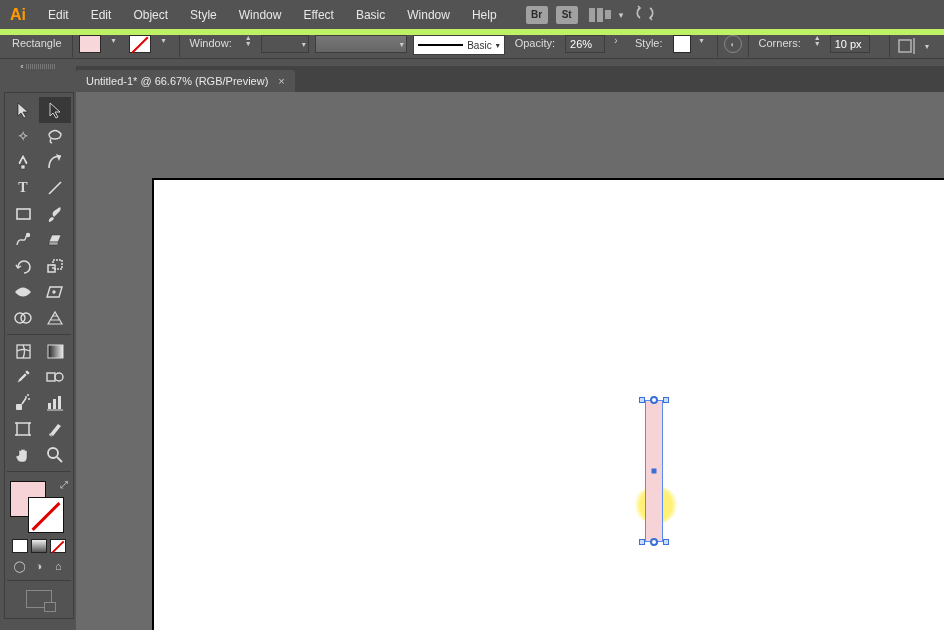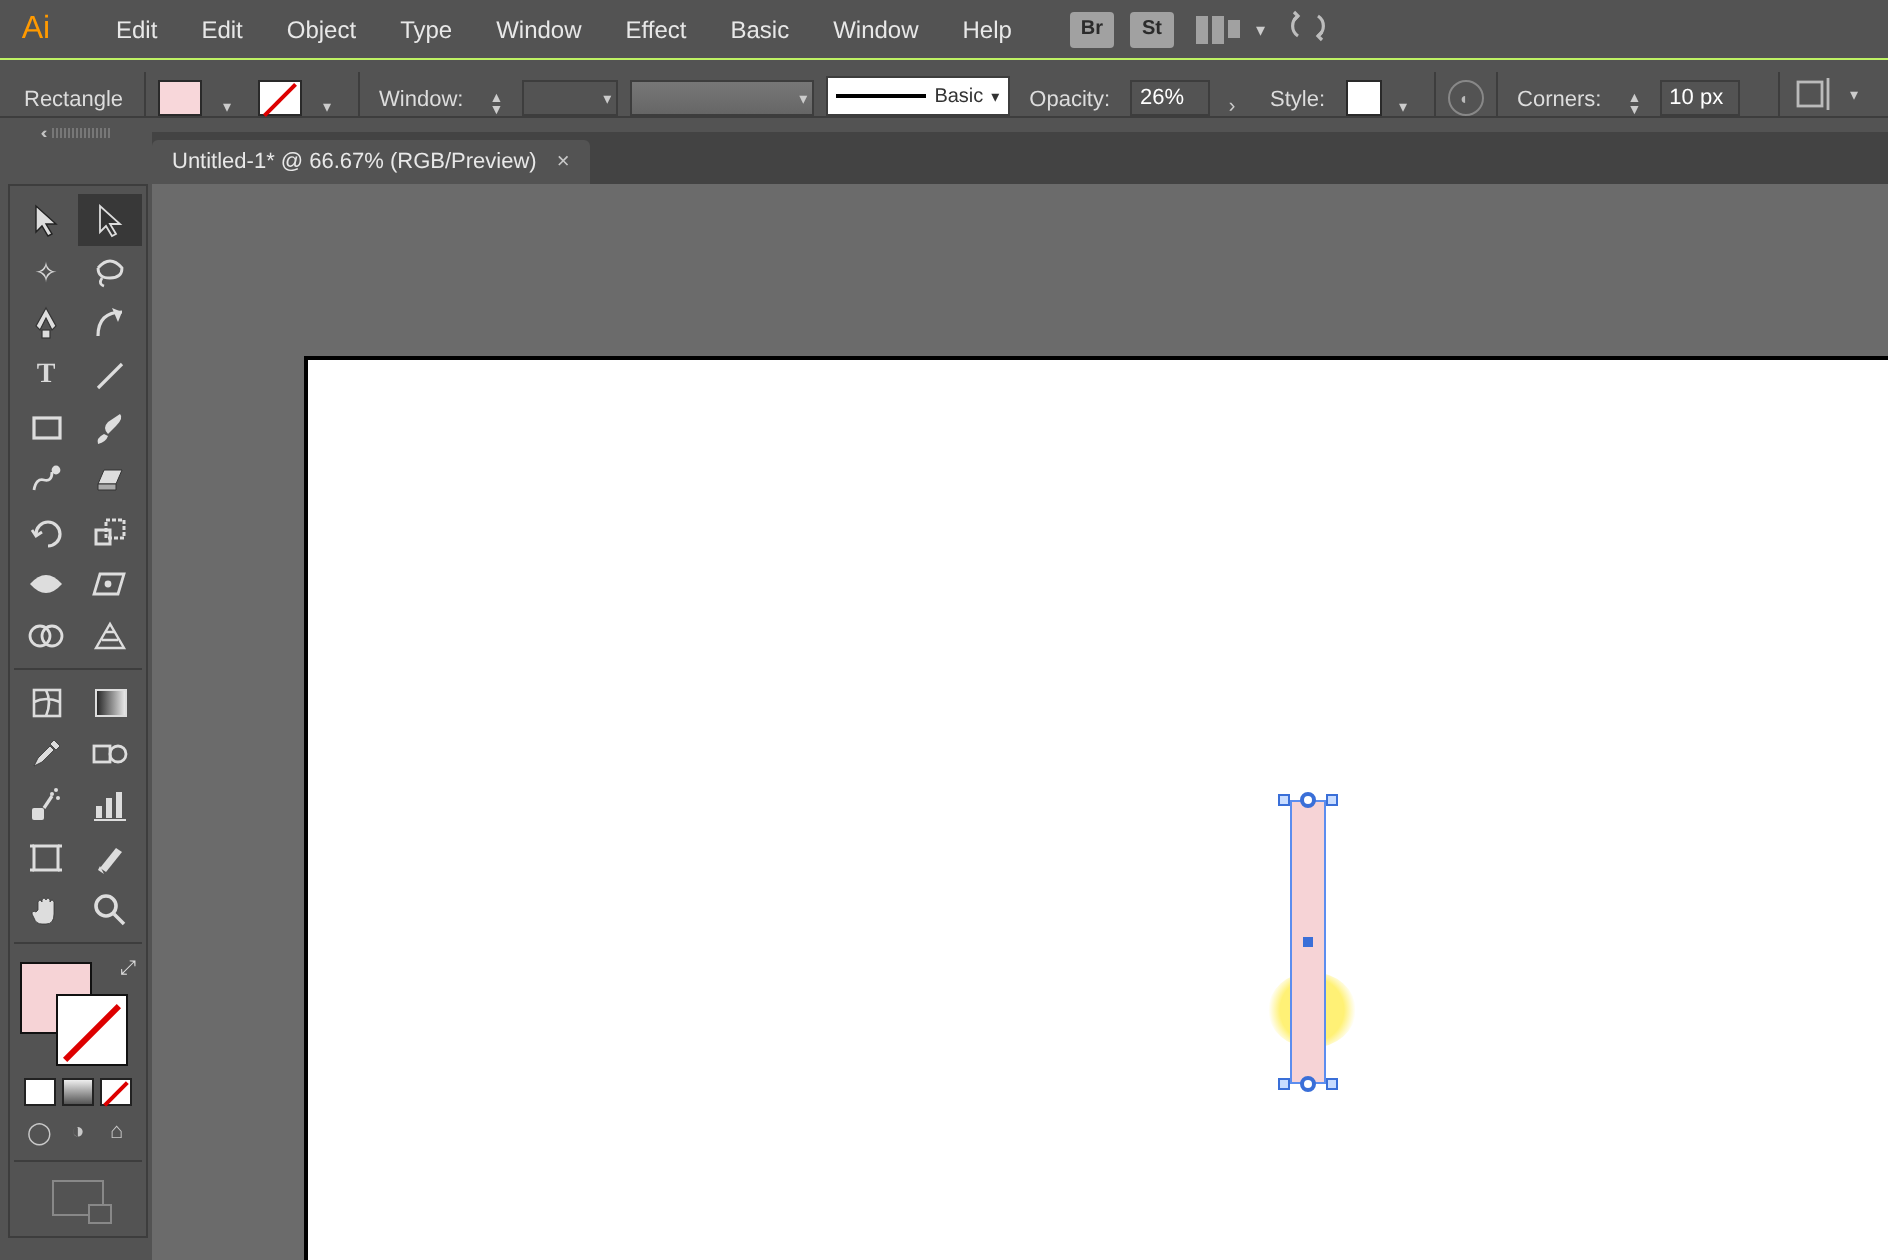--- a/index.html
+++ b/index.html
@@ -1,27 +1,27 @@
 <!DOCTYPE html>
 <html><head>
 <meta charset="utf-8">
 <style>
   * { margin: 0; padding: 0; box-sizing: border-box; font-family: "Segoe UI", Tahoma, sans-serif; user-select: none; }
   html, body { width: 944px; height: 630px; background: #535353; overflow: hidden; color: #ddd; }
   
   .menubar { height: 29px; background: #535353; display: flex; align-items: center; padding-left: 6px; gap: 2px; font-size: 12px; }
-  .ai-logo { width: 24px; height: 22px; display:flex; align-items:center; justify-content:center; color:#ff9a00; font-weight:400; font-size:16px; margin-right:16px; }
+  .ai-logo { width: 24px; height: 22px; display:flex; align-items:center; justify-content:center; color:#ff9a00; font-weight:700; font-size:16px; margin-right:6px; }
   .menubar .mi { padding: 4px 10px; color:#e8e8e8; cursor:default; }
   .menubar .badge { width:22px; height:18px; background:#a1a1a1; color:#2b2b2b; font-size:10px; font-weight:700; display:flex; align-items:center; justify-content:center; margin:0 3px; border-radius:2px;}
   .menubar .wk { width:24px; height:16px; display:flex; gap:2px; align-items:center; margin-left:6px;}
   .menubar .wk span { width:6px; height:14px; background:#a1a1a1; }
   .menubar .wk-dd { margin-left:4px; font-size:9px; color:#ccc; }
   .menubar .sync { margin-left:10px; color:#bdbdbd; }
   
-  .optbar { height: 30px; background:#535353; border-top:1px solid #bef264; border-bottom:1px solid #3d3d3d; display:flex; align-items:flex-end; font-size:11px; gap:6px; padding:0 8px; color:#ddd;}
+  .optbar { height: 30px; background:#535353; border-top:6px solid #bef264; border-bottom:1px solid #3d3d3d; display:flex; align-items:flex-start; font-size:11px; gap:6px; padding:0 8px; color:#ddd;}
   .opt-label { padding:2px 4px; }
   .swatch { width:22px; height:18px; border:1px solid #2a2a2a; display:inline-block; position:relative; background:#f8d7da; margin-right:2px;}
   .swatch.none { background:#fff; }
   .swatch.none::after { content:""; position:absolute; left:-1px; right:-1px; top:50%; border-top:2px solid #d00; transform:rotate(-45deg);}
   .dd { width:10px; height:10px; display:inline-flex; align-items:center; justify-content:center; font-size:8px; color:#ccc; margin-right:4px;}
   .sep { width:1px; height:22px; background:#3d3d3d; }
   .stepper { display:inline-flex; flex-direction:column; line-height:5px; font-size:7px; color:#ccc; gap:1px; margin:0 3px;}
   .droplong { width:48px; height:18px; background:#535353; border:1px solid #3d3d3d; display:inline-flex; align-items:center; justify-content:flex-end; padding-right:2px; font-size:8px; color:#ccc;}
   .graphicstyle { width:90px; height:18px; background:linear-gradient(#777,#666); border:1px solid #3d3d3d;}
   .brush { width:92px; height:20px; background:#fff; border:1px solid #3d3d3d; display:flex; align-items:center; font-size:10px; color:#333; justify-content:flex-end; gap:4px; padding:4px 4px;}
@@ -77,21 +77,21 @@
   .pink-rect .a2{ left:50%; bottom:-1px; transform:translate(-50%,50%);} 
 </style>
 </head>
 <body>
 
 <div class="menubar">
   <div class="ai-logo">Ai</div>
   <div class="mi">Edit</div>
   <div class="mi">Edit</div>
   <div class="mi">Object</div>
-  <div class="mi">Type</div>
+  <div class="mi">Style</div>
   <div class="mi">Window</div>
   <div class="mi">Effect</div>
   <div class="mi">Basic</div>
   <div class="mi">Window</div>
   <div class="mi">Help</div>
   <div style="width:12px"></div>
   <div class="badge">Br</div>
   <div class="badge">St</div>
   <div class="wk">
       <span></span>

